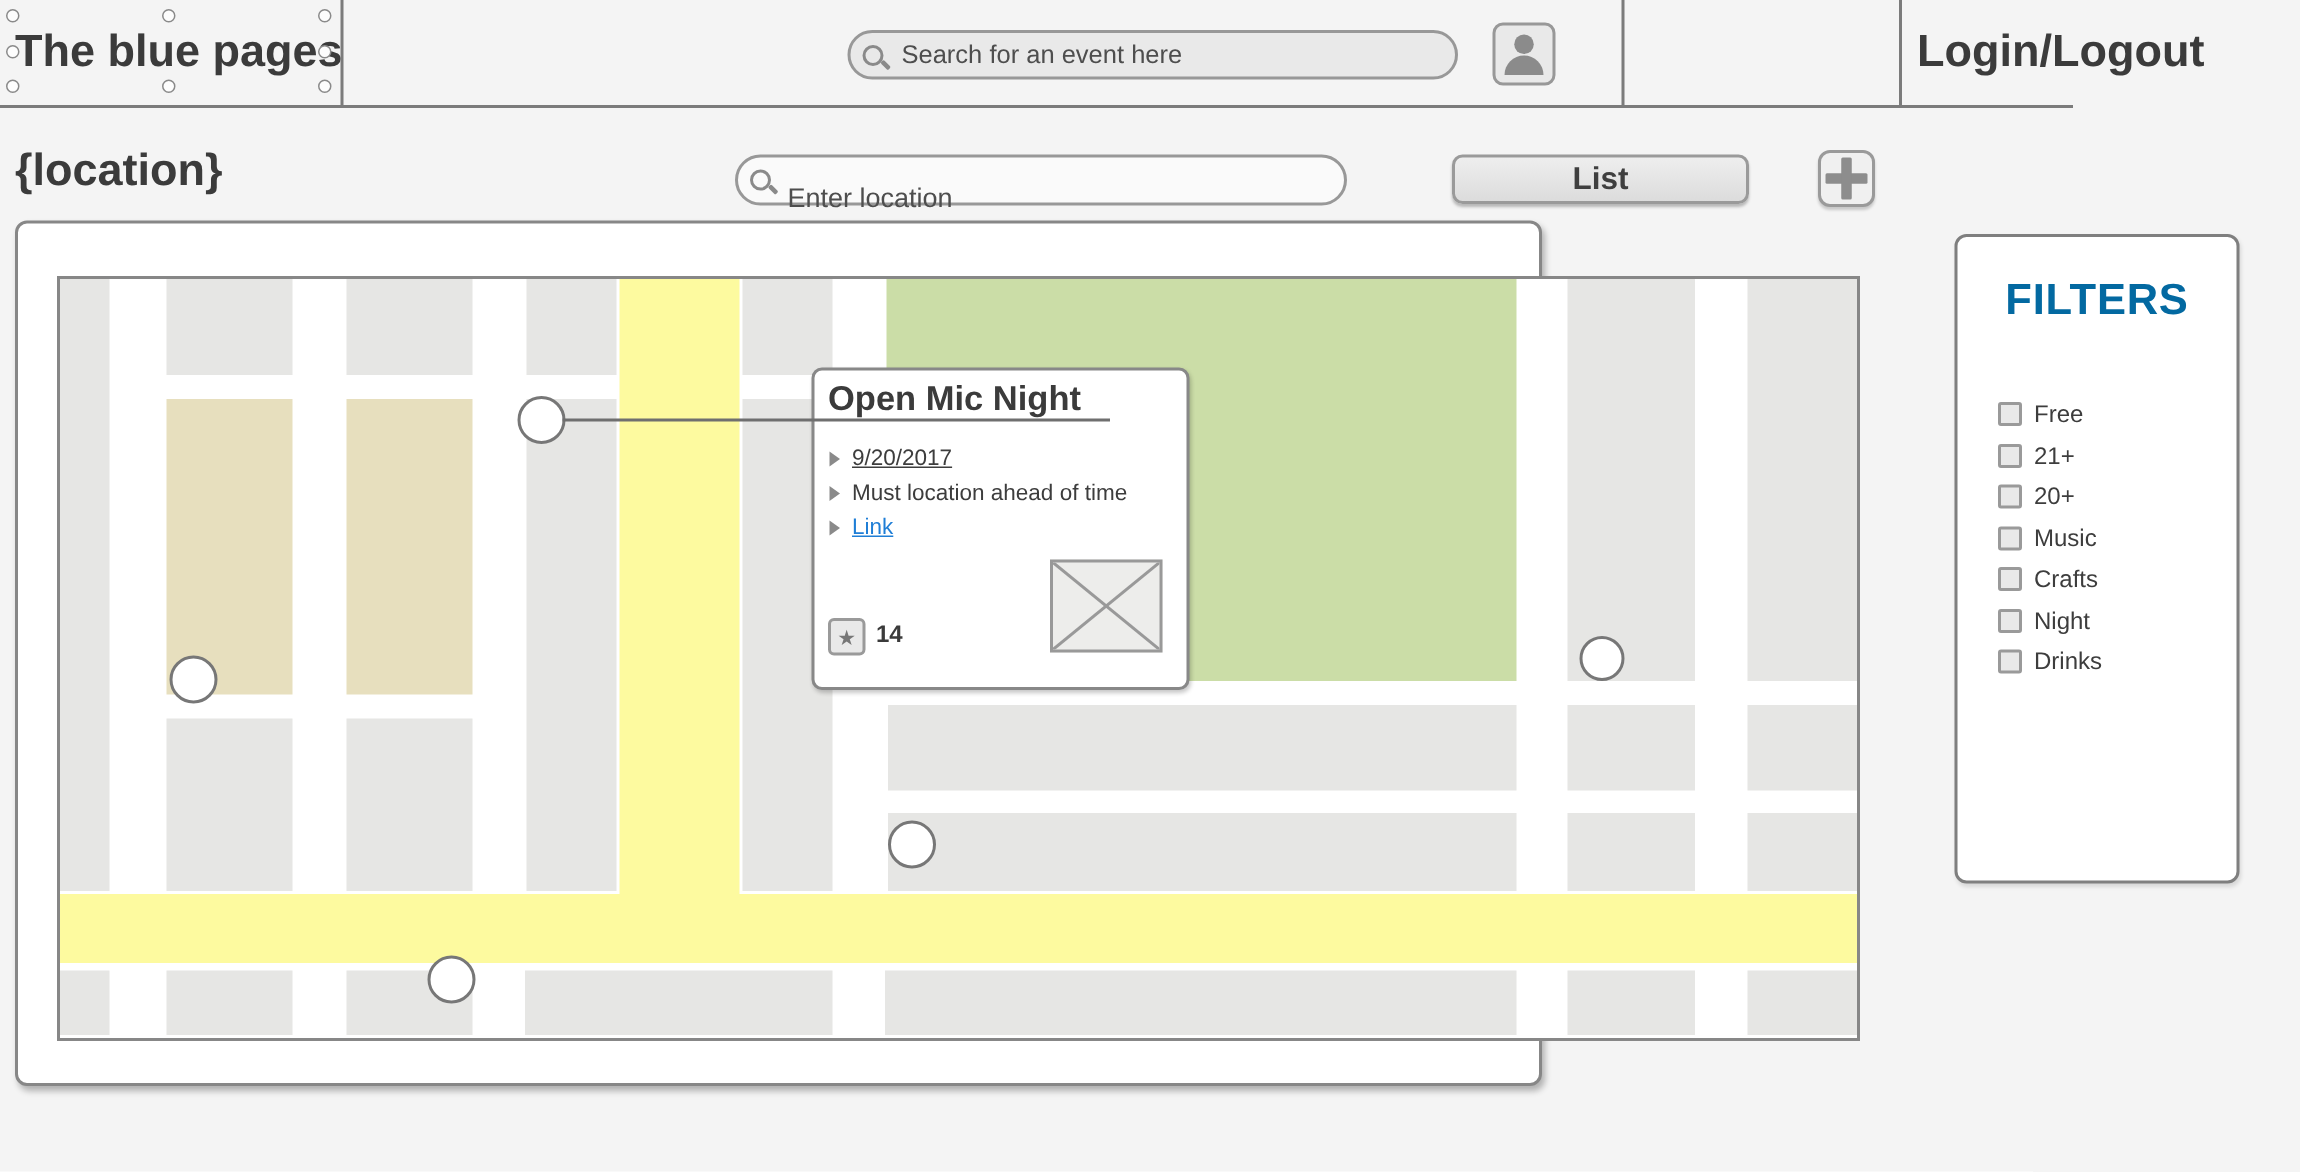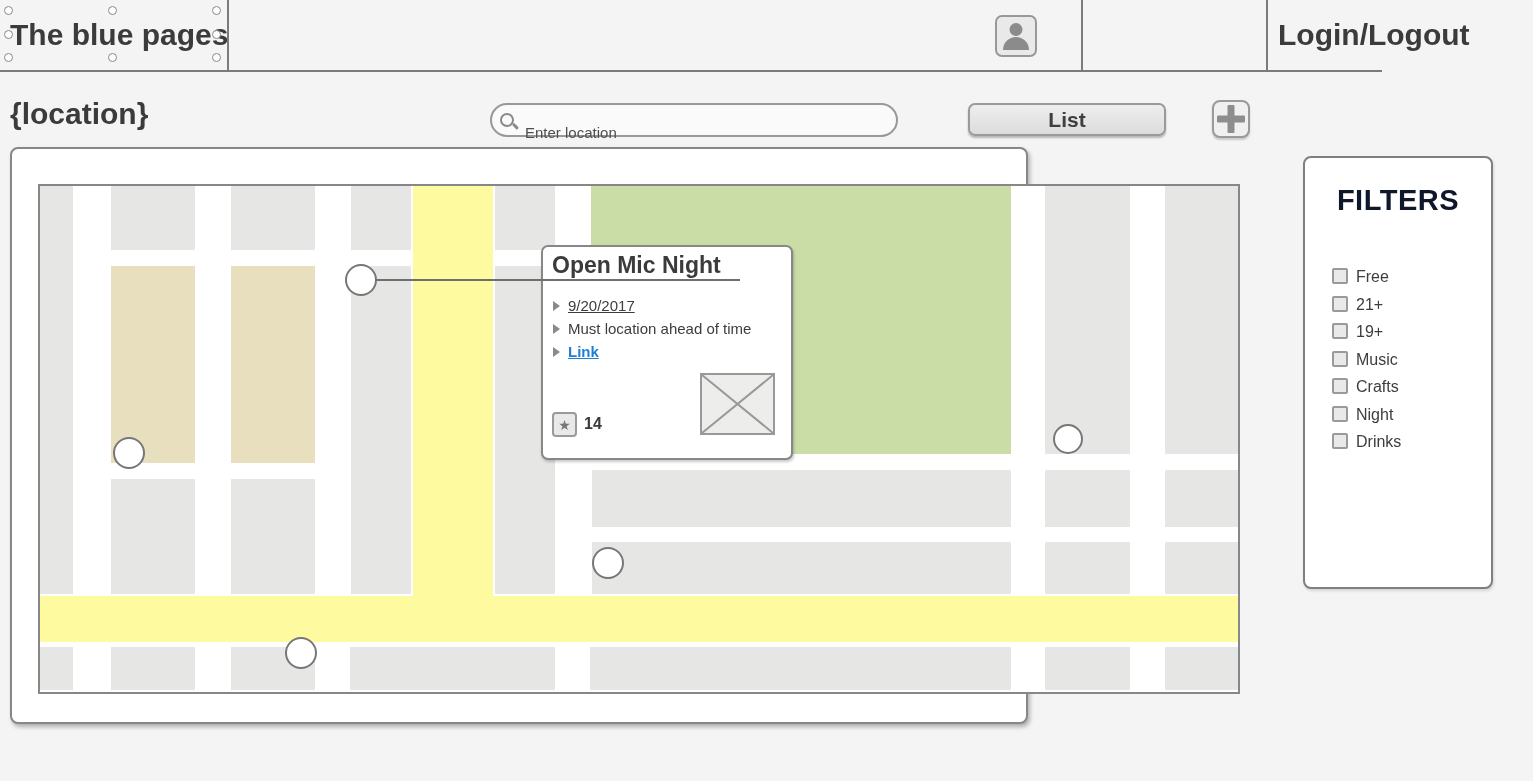--- a/index.html
+++ b/index.html
@@ -32,21 +32,21 @@
   .profile-btn{position:absolute;left:995px;top:15px;width:42px;height:42px;border:2px solid var(--bdr);border-radius:7px;background:#e9e9e9;padding:0;display:flex;align-items:center;justify-content:center;cursor:pointer;}
   .person{position:relative;width:26px;height:27px;}
   .person .head{position:absolute;top:0;left:50%;transform:translateX(-50%);width:13px;height:13px;border-radius:50%;background:#8b8b8b;}
   .person .torso{position:absolute;bottom:0;left:50%;transform:translateX(-50%);width:26px;height:13px;border-radius:13px 13px 0 0;background:#8b8b8b;}
   .nav-item{position:absolute;top:0;height:70px;line-height:70px;font-size:30px;font-weight:bold;color:#3b3b3b;cursor:pointer;white-space:nowrap;}
   .nav-my-events{left:1081px;width:185px;text-align:center;}
   .nav-login{left:1278px;}
   
   .location-heading{position:absolute;left:10px;top:90px;margin:0;font-size:30px;font-weight:bold;line-height:48px;color:#3b3b3b;}
   .loc-search{position:absolute;left:490px;top:103px;width:408px;height:34px;background:#fafafa;padding-left:8px;gap:9px;}
-  .loc-search input{font-size:15px;margin-top:25px;}
+  .loc-search input{font-size:18px;margin-top:25px;}
   .list-btn{position:absolute;left:968px;top:103px;width:198px;height:33px;border:2px solid #9a9a9a;border-radius:7px;
     background:linear-gradient(#eeeeee,#dcdcdc);box-shadow:0 2px 2px rgba(0,0,0,.25);
     font-family:inherit;font-size:21px;font-weight:bold;color:#3f3f3f;cursor:pointer;}
   .add-btn{position:absolute;left:1212px;top:100px;width:38px;height:38px;border:2px solid #9a9a9a;border-radius:8px;background:#f0f0f0;
     box-shadow:0 2px 2px rgba(0,0,0,.18);cursor:pointer;padding:0;}
   .plusbar{position:absolute;background:#8d8d8d;border-radius:1px;}
   .plusbar.h{left:50%;top:50%;width:28px;height:7px;transform:translate(-50%,-50%);}
   .plusbar.v{left:50%;top:50%;width:7px;height:28px;transform:translate(-50%,-50%);}
   
   .map-card{position:absolute;left:10px;top:147px;width:1018px;height:577px;background:#fff;border:2px solid #878787;border-radius:8px;
@@ -58,32 +58,32 @@
   .blk.park{background:var(--green);}
   .blk.road{background:var(--yellow);}
   .pin{position:absolute;border-radius:50%;background:#fff;border:2.5px solid #777;z-index:20;cursor:pointer;}
   .connector{position:absolute;height:2.5px;background:#6f6f6f;z-index:40;}
   .popup{position:absolute;left:501px;top:59px;width:252px;height:215px;background:#fff;border:2px solid #888;border-radius:7px;
     box-shadow:1px 2px 3px rgba(0,0,0,.22);z-index:30;}
   .popup-title{position:absolute;left:9px;top:5px;font-size:23px;font-weight:bold;color:#3b3b3b;white-space:nowrap;}
   .popup-row{position:absolute;left:10px;display:flex;align-items:center;gap:8px;font-size:15px;color:#3d3d3d;}
   .popup-row.r1{top:50px;text-decoration:underline;} .popup-row.r2{top:73px;} .popup-row.r3{top:96px;}
   .tri{width:0;height:0;border-left:7px solid #8a8a8a;border-top:5px solid transparent;border-bottom:5px solid transparent;flex:0 0 auto;}
-  .plink{color:var(--link);font-weight:bold;text-decoration:underline;cursor:pointer;}
+  .plink{color:var(--link);font-weight:normal;text-decoration:underline;cursor:pointer;}
   .imgph{position:absolute;left:157px;top:126px;width:75px;height:62px;background:#ededeb;border:2px solid #999;}
   .imgph svg{position:absolute;left:0;top:0;width:100%;height:100%;}
   .imgph line{stroke:#999;stroke-width:2;vector-effect:non-scaling-stroke;}
   .star-btn{position:absolute;left:9px;top:165px;width:25px;height:25px;border:2px solid #9a9a9a;border-radius:4px;background:#e9e9e9;
     padding:0;display:flex;align-items:center;justify-content:center;cursor:pointer;}
   .star-glyph{font-size:14px;color:#777;line-height:1;}
   .fav-count{position:absolute;left:41px;top:168px;font-size:16px;font-weight:bold;color:#3b3b3b;}
   
   .filters{position:absolute;left:1303px;top:156px;width:190px;height:433px;background:#fff;border:2px solid #7f7f7f;border-radius:8px;
     box-shadow:1px 2px 3px rgba(0,0,0,.12);}
-  .filters-title{margin-top:26px;text-align:center;font-size:29px;font-weight:bold;letter-spacing:.5px;color:#0f172a;}
+  .filters-title{margin-top:26px;text-align:center;font-size:29px;font-weight:bold;letter-spacing:.5px;color:#0369a1;}
   .filter-list{position:absolute;left:27px;top:110px;}
   .filter-row{display:flex;margin-bottom:10.5px;cursor:pointer;}
   .cb{width:16px;height:16px;border:2px solid #9a9a9a;border-radius:2px;background:#e9e9e9;flex:0 0 auto;}
   .cb-label{margin-left:8px;font-size:16px;color:#3d3d3d;line-height:17px;white-space:nowrap;}
 </style>
 </head>
 <body>
 
 <div class="header">
   <div class="logo-wrap">
@@ -93,20 +93,24 @@
         <div class="handle" style="left: 107.5px; top: 5.5px;"></div>
         <div class="handle" style="left: 211.5px; top: 5.5px;"></div>
         <div class="handle" style="left: 3.5px; top: 29.5px;"></div>
         <div class="handle" style="left: 211.5px; top: 29.5px;"></div>
         <div class="handle" style="left: 3.5px; top: 52.5px;"></div>
         <div class="handle" style="left: 107.5px; top: 52.5px;"></div>
         <div class="handle" style="left: 211.5px; top: 52.5px;"></div>
       </div>
   </div>
   <div class="vsep s1"></div>
+  <div class="header-search pill">
+    <span class="mag"></span>
+    <input placeholder="Search for an event here" style="">
+  </div>
   <button class="profile-btn">
     <span class="person">
       <span class="head"></span>
         <span class="torso"></span>
     </span>
   </button>
   <div class="vsep s2"></div>
   <div class="vsep s3"></div>
   <div class="nav-item nav-login">Login/Logout</div>
   <div class="header-border"></div>
@@ -197,21 +201,21 @@
     <span class="cb-label">Free</span>
   </label>
 
   <label class="filter-row">
     <span class="cb"></span>
     <span class="cb-label">21+</span>
   </label>
 
   <label class="filter-row">
     <span class="cb"></span>
-    <span class="cb-label">19+</span>
+    <span class="cb-label">20+</span>
   </label>
 
   <label class="filter-row">
     <span class="cb"></span>
     <span class="cb-label">Music</span>
   </label>
 
   <label class="filter-row">
     <span class="cb"></span>
     <span class="cb-label">Crafts</span>

